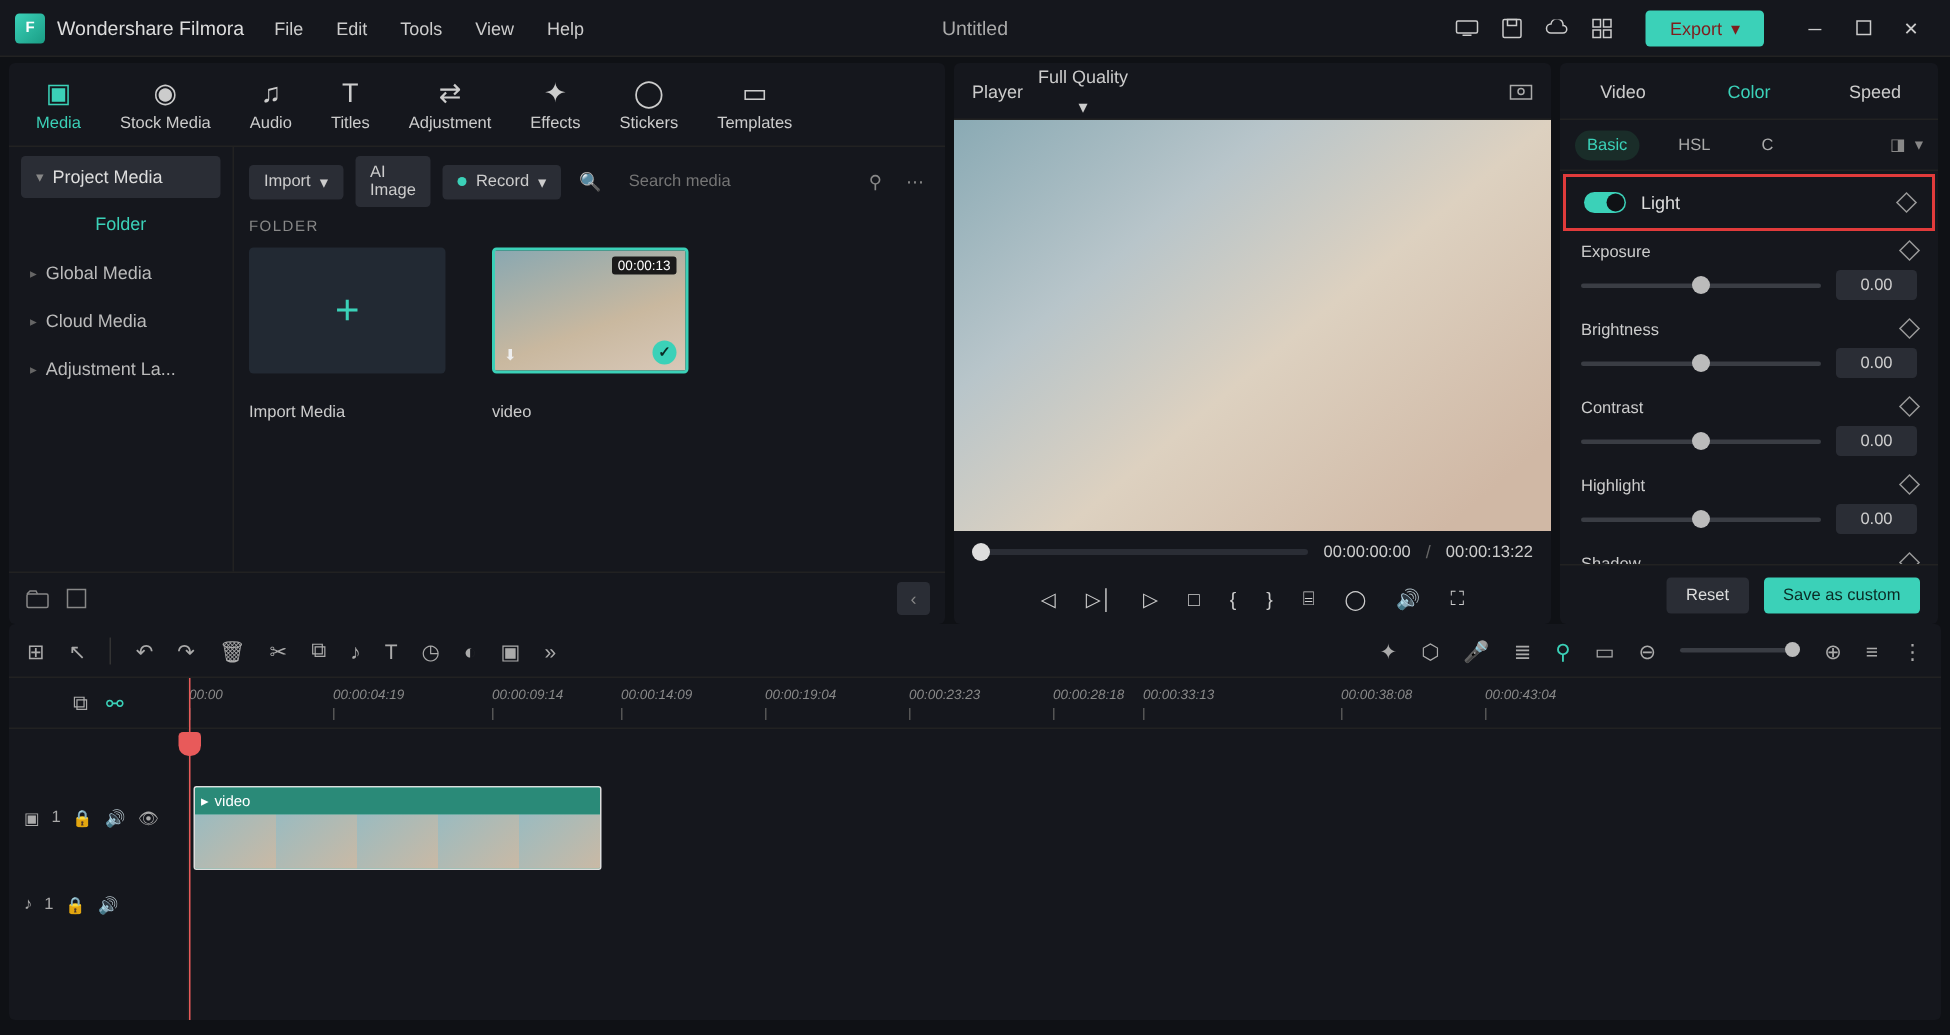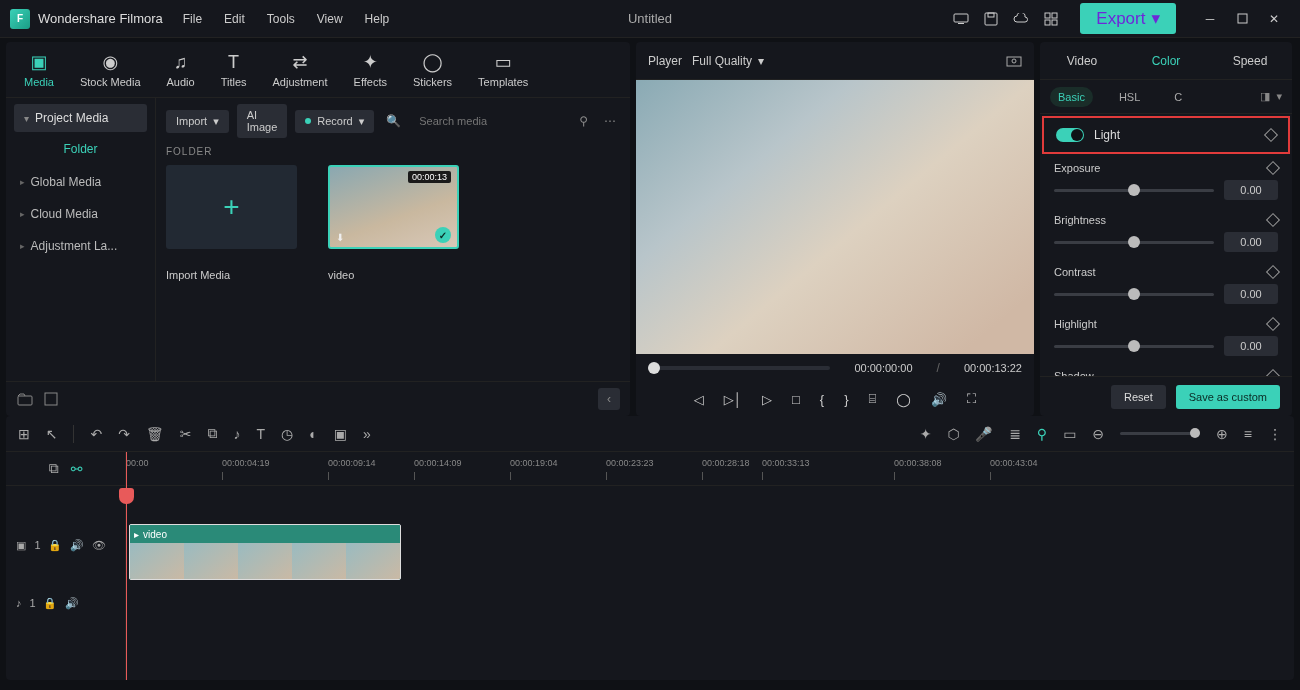--- a/index.html
+++ b/index.html
@@ -6,21 +6,21 @@
 body { background: #0f1115; color: #ccc; width: 1300px; height: 690px; overflow: hidden; font-size: 12px; }
 
 
 .titlebar { height: 38px; background: #15171d; display: flex; align-items: center; padding: 0 10px; border-bottom: 1px solid #222; }
 .titlebar .logo { width: 20px; height: 20px; background: linear-gradient(135deg,#3bd1b8,#1a9d85); border-radius: 3px; margin-right: 8px; display:flex;align-items:center;justify-content:center;color:#fff;font-weight:bold;font-size:10px}
 .titlebar .brand { font-size: 13px; color: #ddd; margin-right: 20px; }
 .titlebar .menu-item { color: #ccc; font-size: 12px; margin-right: 22px; cursor: pointer; }
 .titlebar .spacer { flex: 1; }
 .titlebar .title-text{ color:#aaa; font-size:13px; position:absolute; left:50%; transform:translateX(-50%); }
 .titlebar .tb-icon { width: 18px; height: 18px; margin: 0 6px; color: #ccc; display: flex; align-items: center; justify-content: center; cursor:pointer; }
-.titlebar .export-btn { background: #3bd1b8; color: #6d28d9; padding: 5px 16px; border-radius: 3px; margin: 0 18px 0 14px; font-size: 17px; display:flex; align-items:center; gap:6px; cursor:pointer;}
+.titlebar .export-btn { background: #3bd1b8; color: #7f1d1d; padding: 5px 16px; border-radius: 3px; margin: 0 18px 0 14px; font-size: 12px; display:flex; align-items:center; gap:6px; cursor:pointer;}
 .titlebar .win-btn{ width:24px; height:24px; display:flex; align-items:center; justify-content:center; color:#ccc; margin:0 4px; cursor:pointer; }
 
 
 .upper { height: 378px; display: flex; gap: 6px; padding: 4px 6px 0 6px; }
 .panel { background: #15171d; border-radius: 4px; }
 
 
 .media-panel { width: 624px; display:flex; flex-direction:column; }
 .media-tabs { height: 56px; display:flex; align-items:center; padding: 0 18px; gap: 26px; border-bottom:1px solid #222;}
 .mtab { display:flex; flex-direction:column; align-items:center; gap:3px; color:#ccc; cursor:pointer; font-size:11px;}
@@ -51,24 +51,24 @@
 .media-thumb .dl{ position:absolute; bottom:4px; left:6px; color:#eee; font-size:10px;}
 .media-card .cap{ font-size:11px; color:#ccc; margin-top:20px;}
 .media-footer{ display:flex; align-items:center; padding:6px 10px; gap:8px; border-top:1px solid #222;}
 .mf-ico{width:18px;height:18px;color:#888;cursor:pointer;display:flex;align-items:center;justify-content:center;}
 .mf-right{margin-left:auto;background:#2a2d35;width:22px;height:22px;border-radius:3px;display:flex;align-items:center;justify-content:center;color:#888;cursor:pointer;}
 
 
 .player-panel { width: 398px; display:flex; flex-direction:column;}
 .player-head{height:38px;display:flex;align-items:center;padding:0 12px;gap:10px;border-bottom:1px solid #222;}
 .player-head .phead-label{color:#ccc;font-size:12px;}
-.player-head .quality-wrap{display:flex;align-items:center;gap:6px;cursor:pointer;}
+.player-head .quality-wrap{display:flex;align-items:center;gap:6px;cursor:pointer;flex-direction:column;}
 .player-head .phead-ico{margin-left:auto;color:#aaa;cursor:pointer;}
 .preview{flex:1;background:linear-gradient(140deg,#8aaab4 0%,#b8c5ca 30%,#ddd1c0 55%,#d0b8a5 90%);position:relative;}
-.scrub-row{height:28px;display:flex;align-items:center;padding:0 12px;gap:24px;}
+.scrub-row{height:28px;display:flex;align-items:center;padding:0 12px;gap:10px;}
 .scrub{flex:1;height:4px;background:#2a2d35;border-radius:2px;position:relative;}
 .scrub .knob{position:absolute;left:0;top:-4px;width:12px;height:12px;background:#ddd;border-radius:50%;}
 .time-box{font-size:11px;color:#ccc;}
 .time-sep{color:#666;}
 .controls{height:34px;display:flex;align-items:center;justify-content:center;gap:20px;padding:0 12px;}
 .controls .ctl{color:#ccc;cursor:pointer;font-size:13px;display:flex;align-items:center;justify-content:center;}
 
 
 .inspector { width:252px; display:flex; flex-direction:column;}
 .insp-tabs{height:38px;display:flex;align-items:center;border-bottom:1px solid #222;}
@@ -78,21 +78,21 @@
 .insp-sub{color:#aaa;cursor:pointer;padding:4px 8px;}
 .insp-sub.active{color:#3bd1b8;background:#1a2d29;border-radius:10px;}
 .insp-sub-right{margin-left:auto;display:flex;align-items:center;gap:6px;color:#888;}
 .insp-body{flex:1;overflow:hidden;padding:0 0;}
 .light-header{display:flex;align-items:center;padding:10px 12px;border:2px solid #e13b3b;margin:2px 2px 4px 2px;}
 .toggle{width:28px;height:14px;background:#3bd1b8;border-radius:8px;position:relative;margin-right:10px;cursor:pointer;}
 .toggle .tk{position:absolute;right:1px;top:1px;width:12px;height:12px;background:#0f1115;border-radius:50%;}
 .light-header .lh-label{flex:1;color:#ddd;font-size:12px;}
 .diamond{width:10px;height:10px;border:1px solid #999;transform:rotate(45deg);cursor:pointer;}
 .slider-row{padding:4px 14px 10px;}
-.slider-label-row{display:flex;align-items:center;margin-bottom:6px;}
+.slider-label-row{display:flex;align-items:flex-start;margin-bottom:6px;}
 .slider-label-row .sl-name{flex:1;color:#ccc;font-size:11px;}
 .slider-wrap{display:flex;align-items:center;gap:10px;}
 .slider-track{flex:1;height:3px;background:#3a3d44;border-radius:2px;position:relative;}
 .slider-knob{position:absolute;top:-5px;left:50%;width:12px;height:12px;background:#bbb;border-radius:50%;transform:translateX(-50%);cursor:pointer;}
 .slider-val{width:54px;background:#2a2d35;color:#ccc;font-size:11px;text-align:center;padding:4px 0;border-radius:3px;}
 .insp-footer{height:40px;display:flex;align-items:center;justify-content:flex-end;gap:10px;padding:0 12px;border-top:1px solid #222;}
 .insp-btn{padding:6px 13px;font-size:11px;border-radius:3px;cursor:pointer;}
 .insp-btn.reset{background:#2a2d35;color:#ddd;}
 .insp-btn.save{background:#3bd1b8;color:#0a2a24;}
 
@@ -100,21 +100,21 @@
 .timeline-wrap{height:270px;padding:0 6px 6px;display:flex;gap:6px;}
 .timeline{flex:1;background:#15171d;border-radius:4px;display:flex;flex-direction:column;}
 .tl-toolbar{height:36px;display:flex;align-items:center;padding:0 12px;gap:16px;border-bottom:1px solid #222;}
 .tl-ico{color:#aaa;cursor:pointer;font-size:14px;display:flex;align-items:center;}
 .tl-sep{width:1px;height:18px;background:#333;}
 .tl-toolbar .spacer{flex:1;}
 .zoom-slider{width:80px;height:3px;background:#3a3d44;border-radius:2px;position:relative;}
 .zoom-slider .zk{position:absolute;right:0;top:-4px;width:10px;height:10px;background:#bbb;border-radius:50%;}
 .tl-ruler-row{display:flex;height:34px;border-bottom:1px solid #222;}
 .tl-left{width:120px;border-right:1px solid #222;display:flex;align-items:center;justify-content:center;gap:12px;}
-.tl-ruler{flex:1;position:relative;overflow:hidden;}
+.tl-ruler{flex:1;position:relative;overflow:hidden;font-style:italic;}
 .ruler-tick{position:absolute;top:6px;font-size:9px;color:#888;}
 .ruler-tick::after{content:'';position:absolute;left:0;top:14px;width:1px;height:8px;background:#555;}
 .playhead{position:absolute;left:120px;top:0;bottom:0;width:1px;background:#e85a5a;z-index:5;}
 .playhead .ph-head{position:absolute;top:36px;left:-7px;width:15px;height:16px;background:#e85a5a;border-radius:3px 3px 7px 7px;}
 .tl-tracks{flex:1;position:relative;display:flex;}
 .tl-tracks .tl-left-col{width:120px;border-right:1px solid #222;}
 .track-head{height:58px;display:flex;align-items:center;padding:0 10px;gap:8px;color:#aaa;font-size:11px;}
 .tl-area{flex:1;position:relative;}
 .clip{position:absolute;top:38px;left:3px;width:272px;height:56px;background:#3bab96;border:1px solid #ddd;border-radius:2px;overflow:hidden;}
 .clip .clip-top{height:18px;background:#2a8a78;color:#fff;font-size:10px;display:flex;align-items:center;padding:0 4px;gap:4px;}

